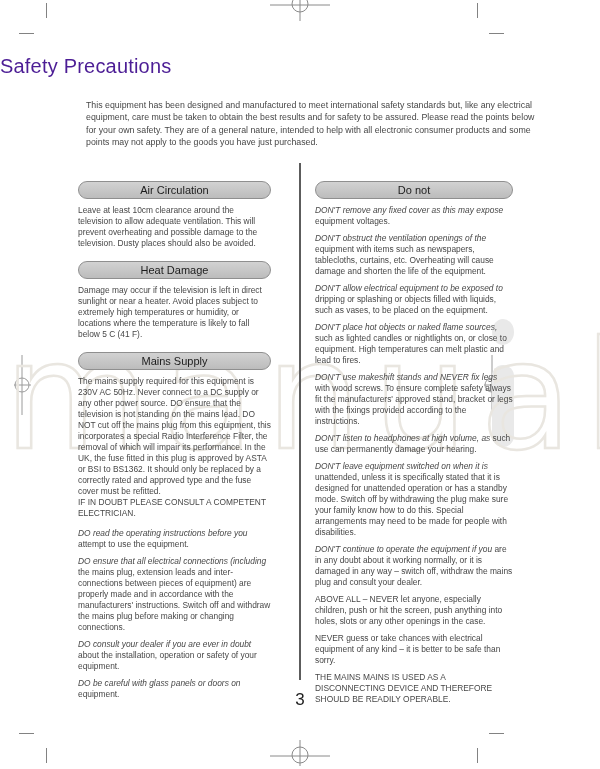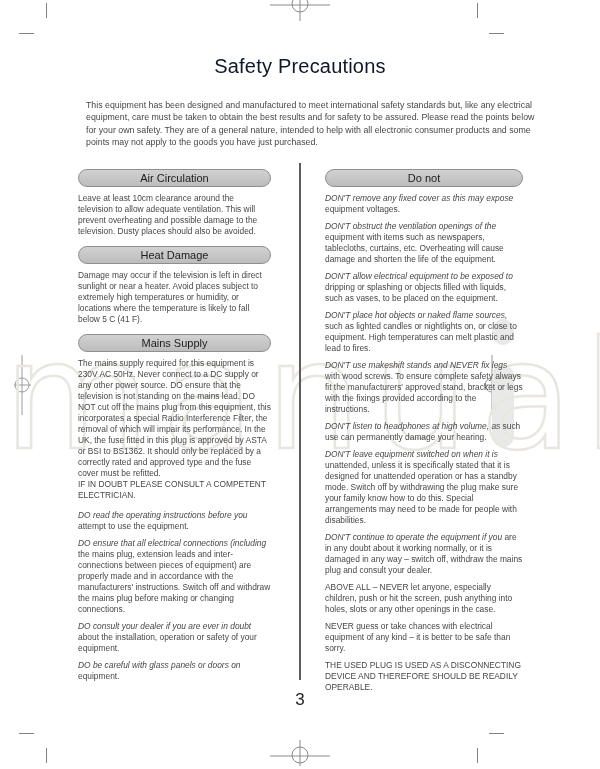--- a/index.html
+++ b/index.html
@@ -8,37 +8,37 @@
     font-family:"Liberation Sans","DejaVu Sans",sans-serif;color:#474747;
   }
   
   .cm-v{position:absolute;width:1px;height:15px;background:#828282;}
   .cm-h{position:absolute;width:15px;height:1px;background:#828282;}
   .regmark{position:absolute;}
   
   .watermark{position:absolute;left:0;top:280px;width:600px;height:200px;z-index:0;pointer-events:none;}
   
   .title{
-    position:absolute;left:0;right:0;top:55px;text-align:center;z-index:2;
-    font-size:20px;font-weight:400;color:#0f172a;letter-spacing:0.2px;margin:0;
+    position:absolute;left:0;right:0;top:55px;z-index:2;
+    font-size:20px;font-weight:400;color:#4c1d95;letter-spacing:0.2px;margin:0;
   }
   .intro{
     position:absolute;left:86px;top:99px;width:452px;z-index:2;margin:0;
     font-size:8.8px;line-height:12.3px;color:#474747;
   }
   .col{position:absolute;top:169px;z-index:2;}
   .col-left{left:78px;width:193px;}
-  .col-right{left:325px;width:198px;}
+  .col-right{left:315px;width:198px;}
   .divider{position:absolute;left:299px;top:163px;width:1.5px;height:517px;background:#5c5c5c;z-index:2;}
   .section + .section{margin-top:9px;}
   .sec-header{
     height:16px;line-height:16px;text-align:center;
     font-size:11px;color:#1c1c1c;
     background:linear-gradient(#d2d2d2,#bcbcbc);
-    border:1px solid #8f8f8f;border-radius:9px;
+    border:1px solid #8f8f8f;border-radius:9px;margin-top:12px;
   }
   .para{font-size:8.4px;line-height:11px;margin:6px 0 0;color:#474747;}
   .para.first{}
   .para.tight{margin-top:0;}
   .para i{font-style:italic;}
   .page-number{
     position:absolute;left:0;right:0;top:690px;text-align:center;z-index:2;
     font-size:17px;color:#1f1f1f;
   }
 </style>
@@ -122,20 +122,20 @@
       <p class="para first"><i>DON'T remove any fixed cover as this may expose</i><span> equipment voltages.</span></p>
       <p class="para"><i>DON'T obstruct the ventilation openings of the</i><span> equipment with items such as newspapers, tablecloths, curtains, etc. Overheating will cause damage and shorten the life of the equipment.</span></p>
       <p class="para"><i>DON'T allow electrical equipment to be exposed to</i><span> dripping or splashing or objects filled with liquids, such as vases, to be placed on the equipment.</span></p>
       <p class="para"><i>DON'T place hot objects or naked flame sources,</i><span> such as lighted candles or nightlights on, or close to equipment. High temperatures can melt plastic and lead to fires.</span></p>
       <p class="para"><i>DON'T use makeshift stands and NEVER fix legs</i><span> with wood screws. To ensure complete safety always fit the manufacturers' approved stand, bracket or legs with the fixings provided according to the instructions.</span></p>
       <p class="para"><i>DON'T listen to headphones at high volume, as</i><span> such use can permanently damage your hearing.</span></p>
       <p class="para"><i>DON'T leave equipment switched on when it is</i><span> unattended, unless it is specifically stated that it is designed for unattended operation or has a standby mode. Switch off by withdrawing the plug make sure your family know how to do this. Special arrangements may need to be made for people with disabilities.</span></p>
       <p class="para"><i>DON'T continue to operate the equipment if you</i><span> are in any doubt about it working normally, or it is damaged in any way – switch off, withdraw the mains plug and consult your dealer.</span></p>
       <p class="para"><i></i><span>ABOVE ALL – NEVER let anyone, especially children, push or hit the screen, push anything into holes, slots or any other openings in the case.</span></p>
       <p class="para"><i></i><span>NEVER guess or take chances with electrical equipment of any kind – it is better to be safe than sorry.</span></p>
-      <p class="para"><i></i><span>THE USED PLUG IS USED AS A DISCONNECTING DEVICE AND THEREFORE SHOULD BE READILY OPERABLE.</span></p>
+      <p class="para"><i></i><span>THE MAINS MAINS IS USED AS A DISCONNECTING DEVICE AND THEREFORE SHOULD BE READILY OPERABLE.</span></p>
     </div>
 
   </div>
 
   <div class="page-number">3</div>
 
 </div>
 
 </body></html>

